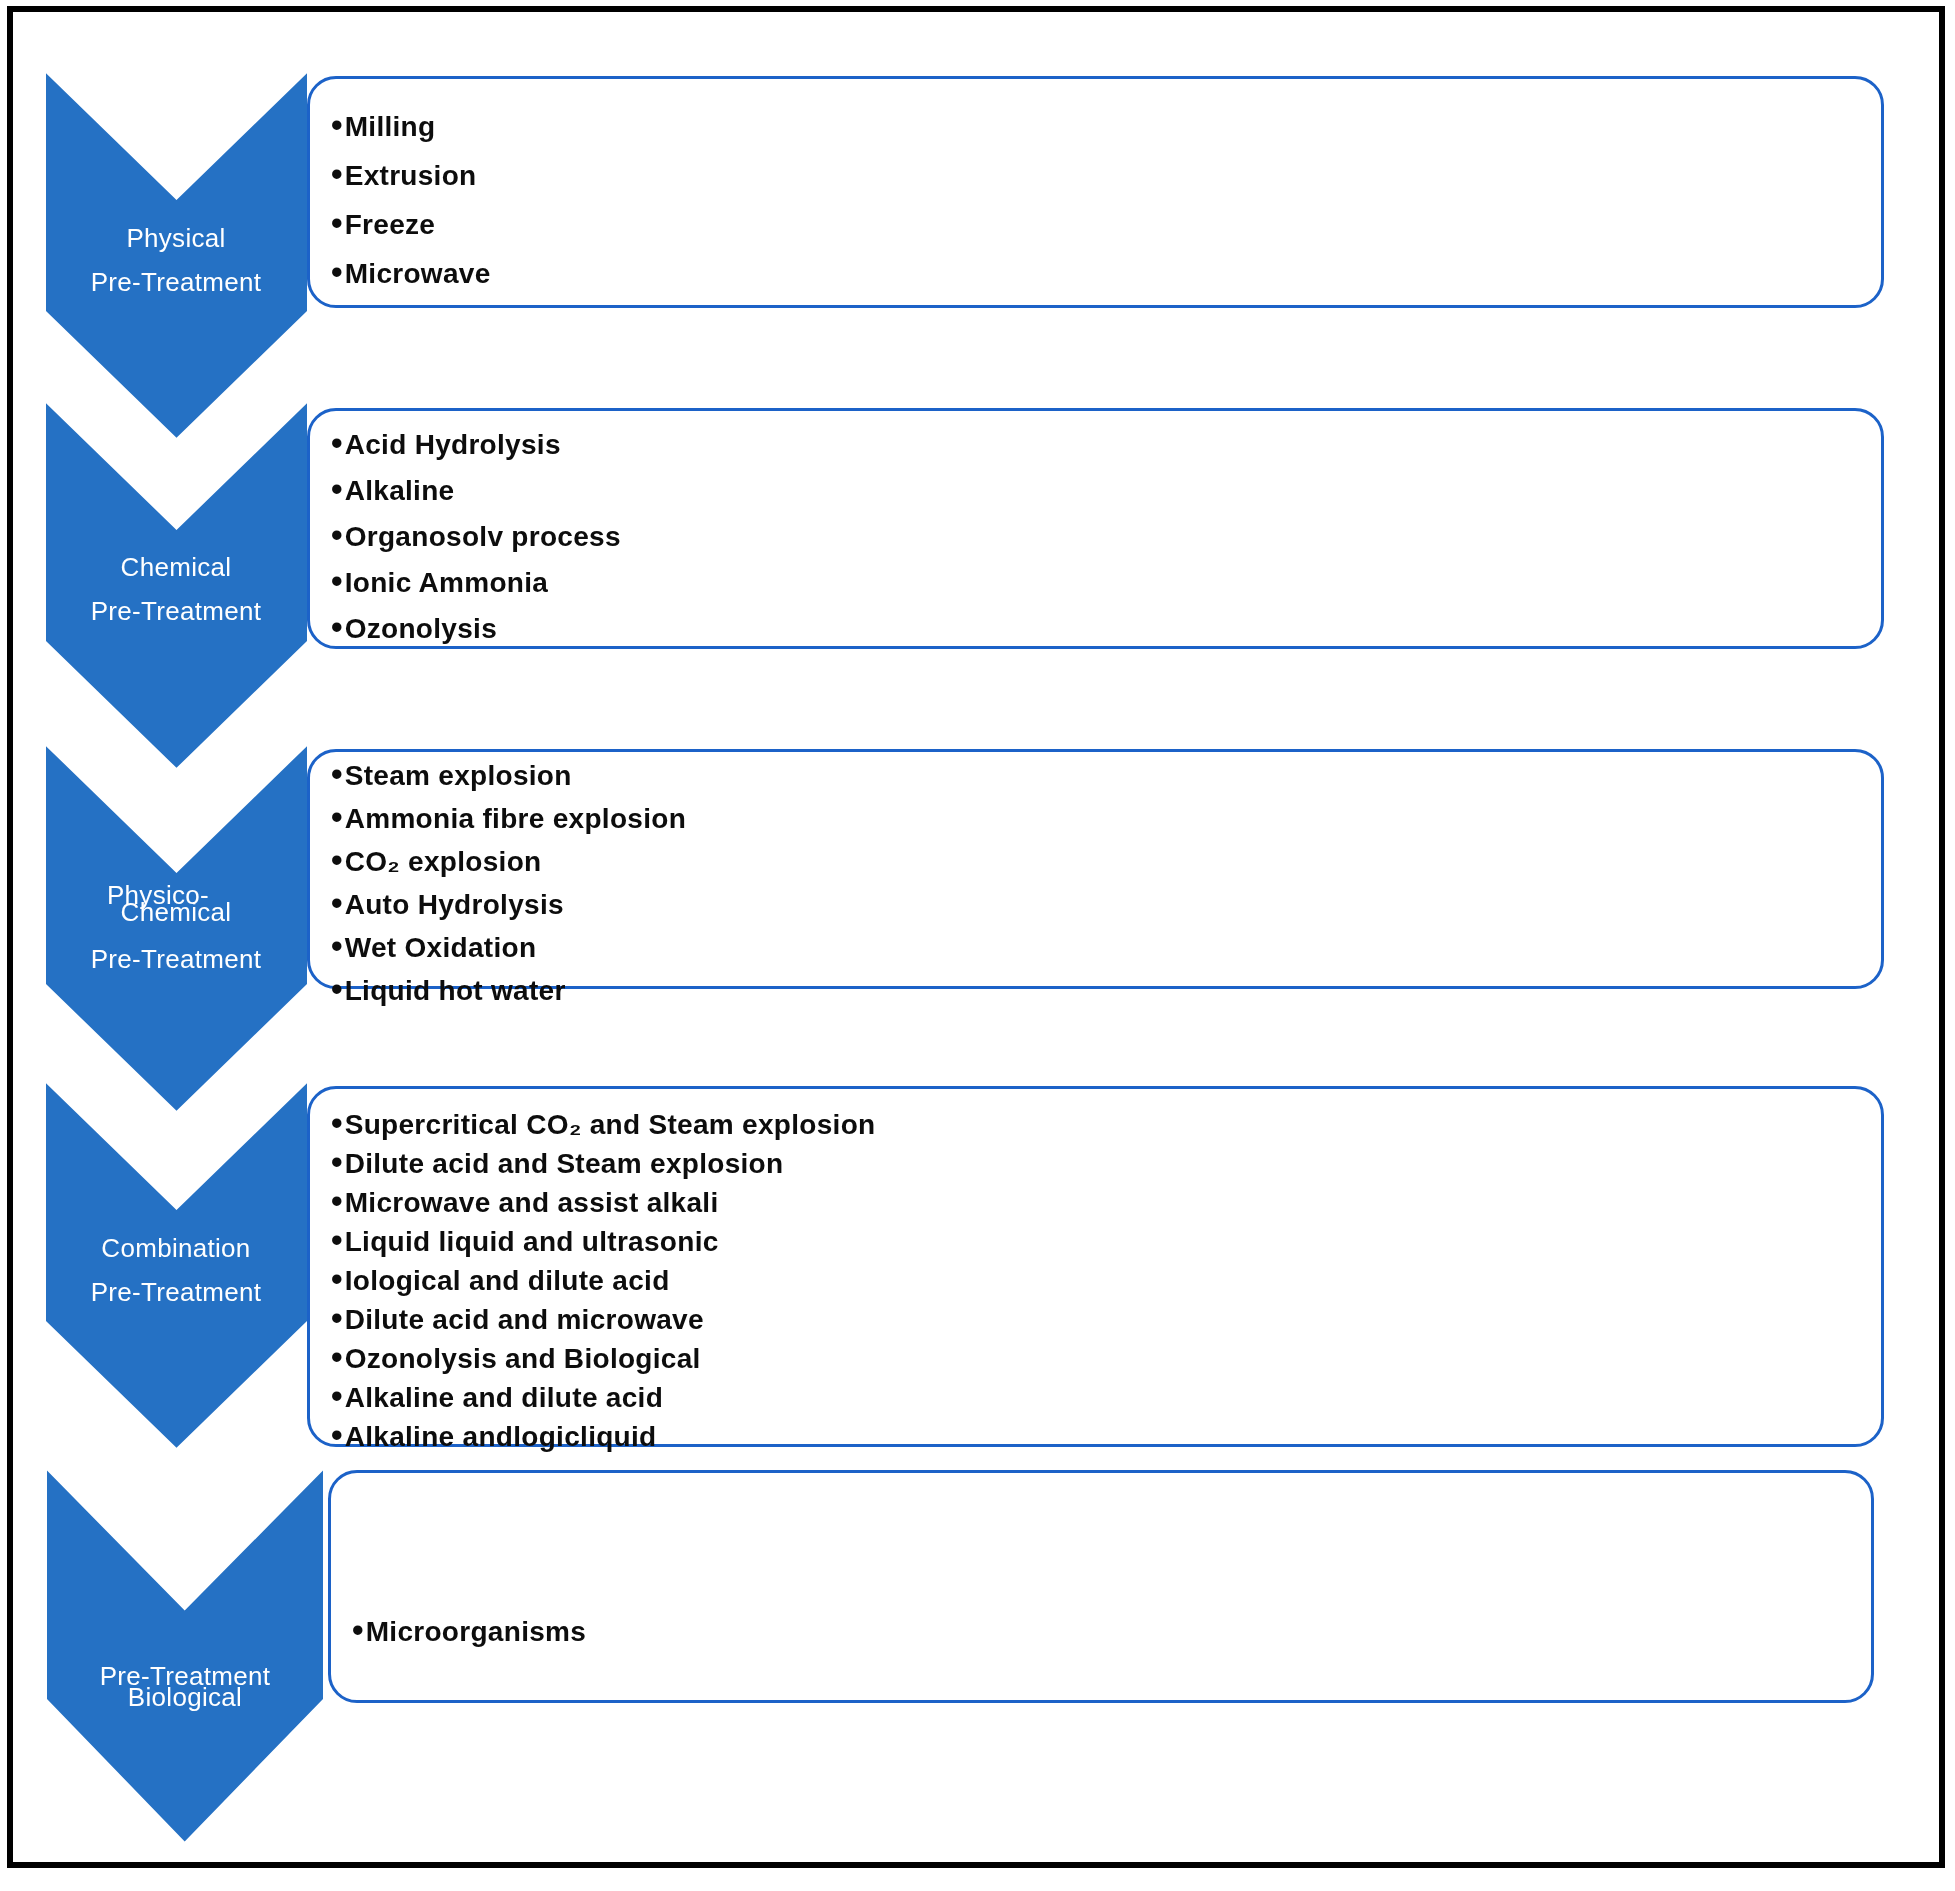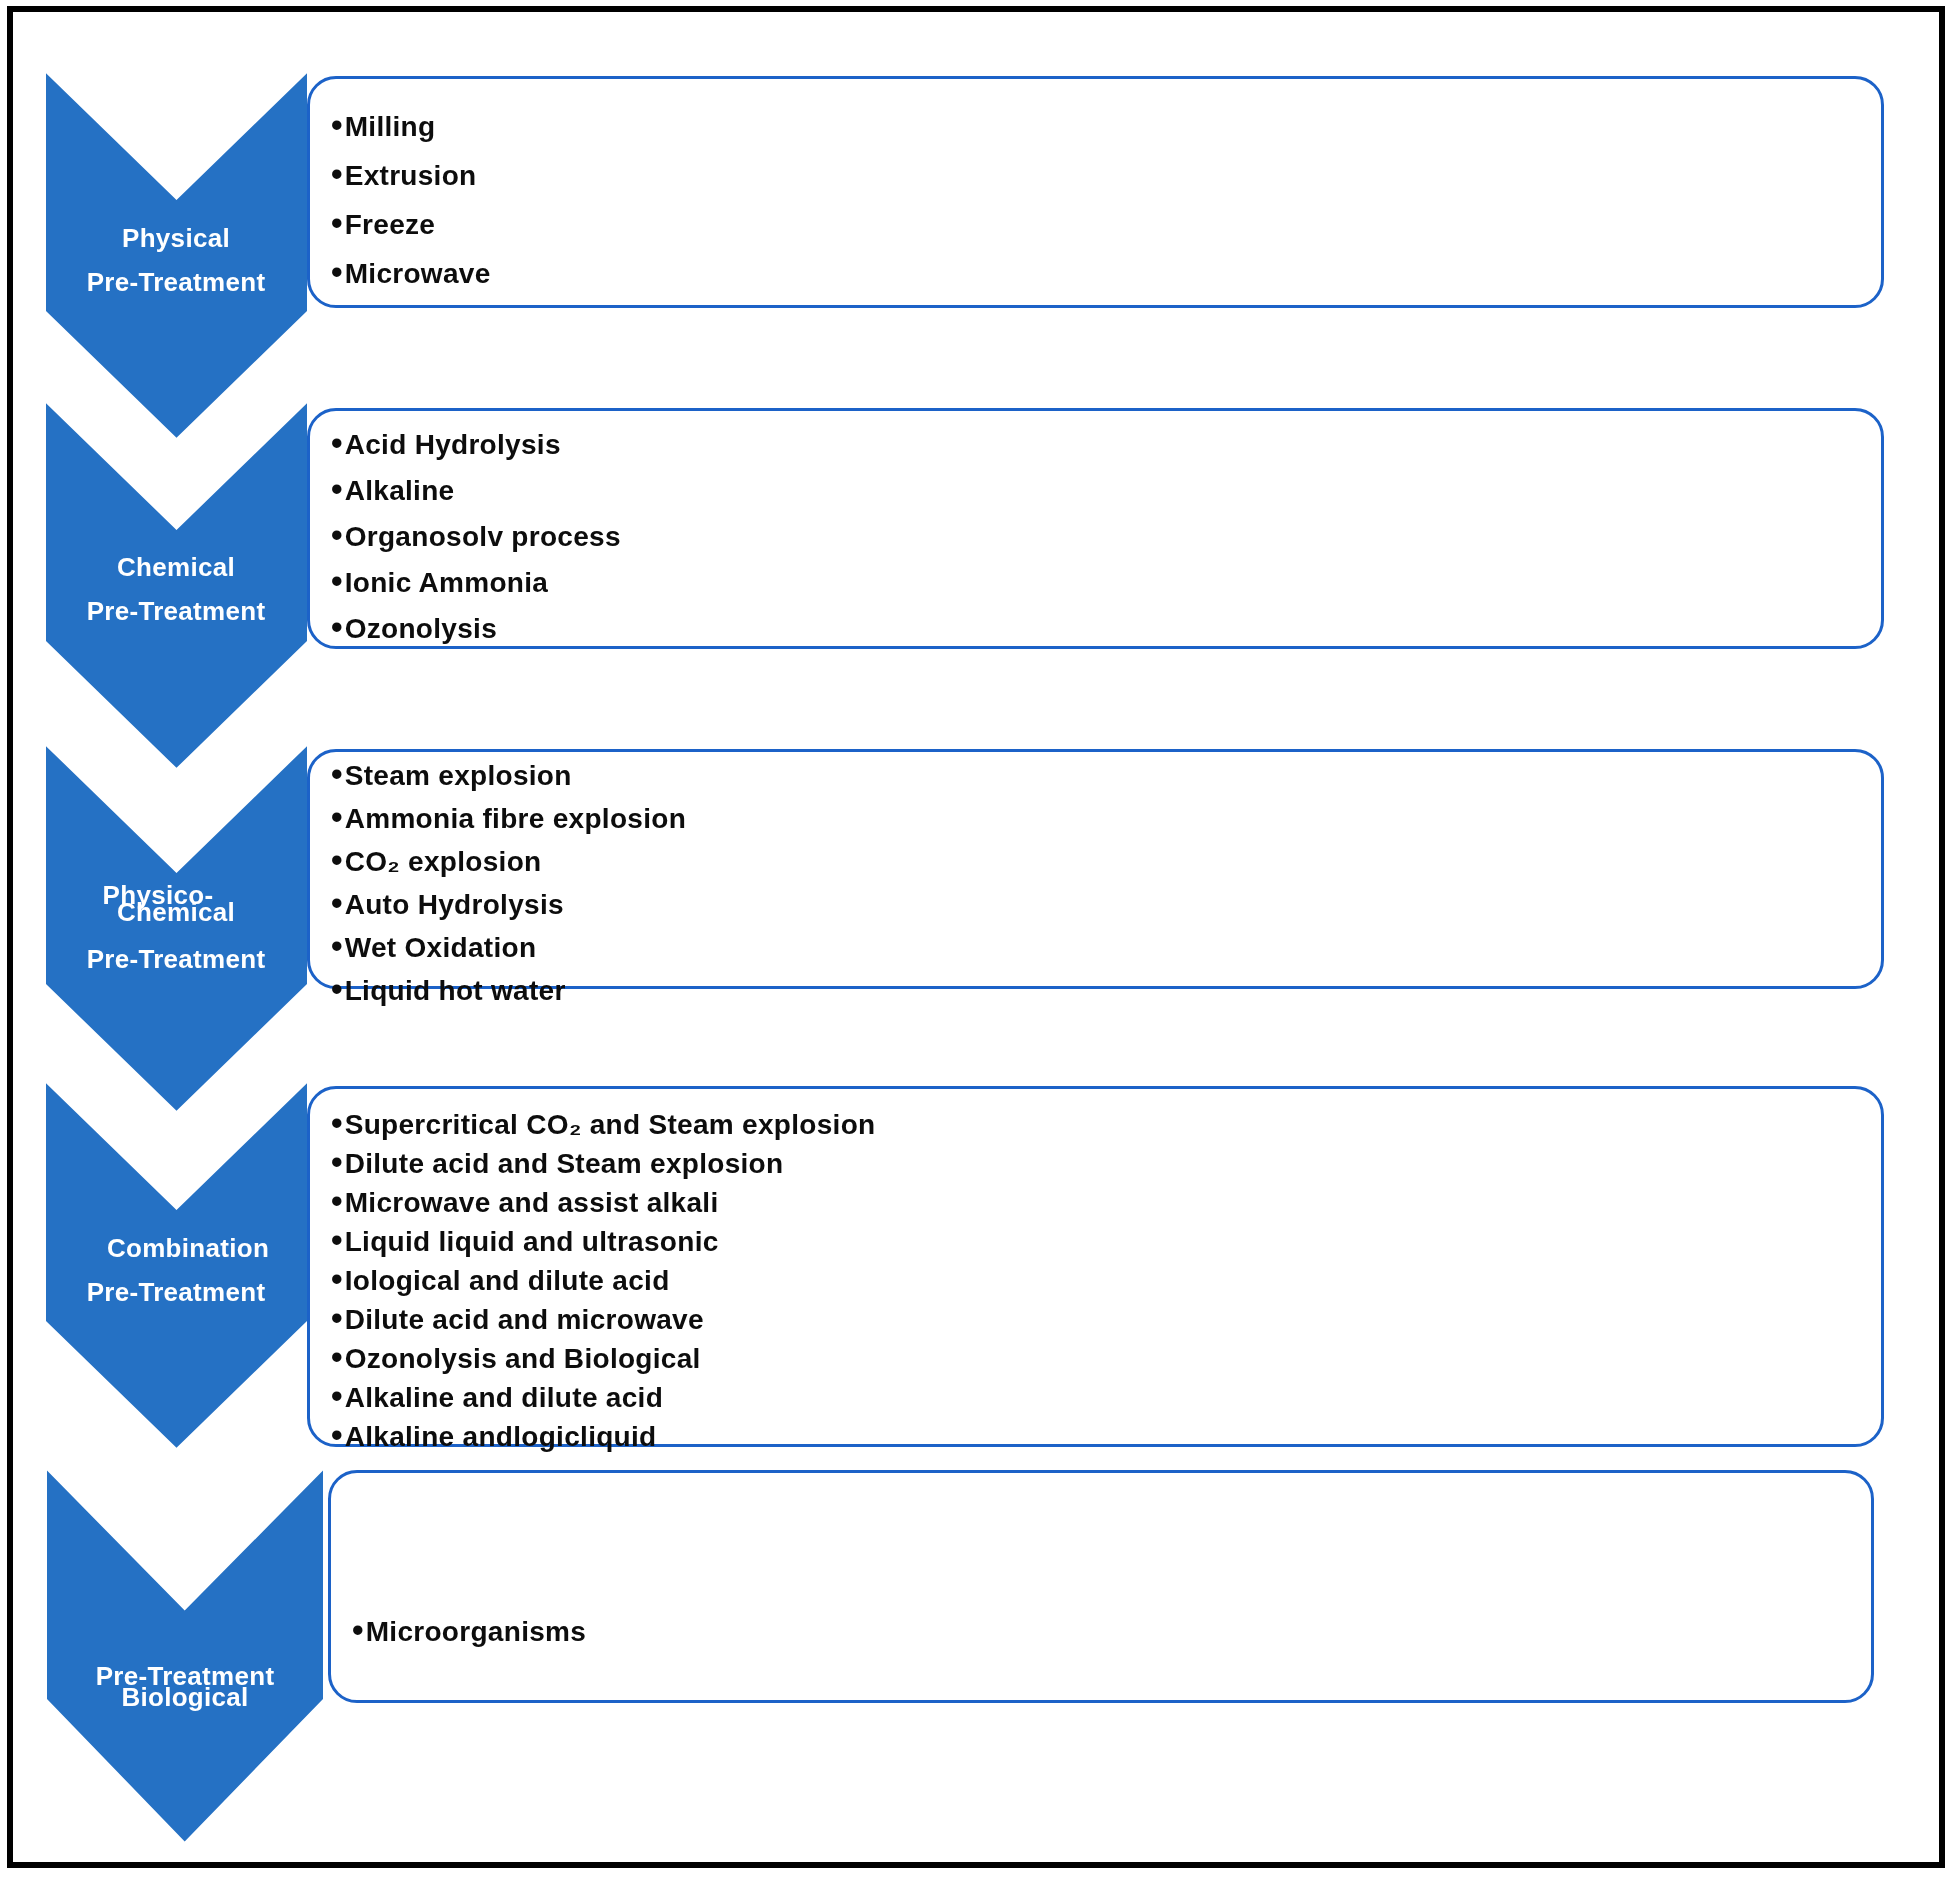--- a/index.html
+++ b/index.html
@@ -39,21 +39,21 @@
   .box5 ul{padding-top:139px;}.box5 li{height:39px;}
   .chevron{position:absolute;z-index:2;}
   .chevron polygon{fill:var(--chevron_blue);}
   .ch1{left:46px;top:73px;}
   .ch2{left:46px;top:403px;}
   .ch3{left:46px;top:746px;}
   .ch4{left:46px;top:1083px;}
   .ch5{left:47px;top:1470px;}
   .chev-label{
     position:absolute;z-index:3;transform:translateX(-50%);
-    color:var(--label_text);font-size:26px;font-weight:bold;
+    color:var(--label_text);font-size:26px;font-weight:normal;
     white-space:nowrap;line-height:34px;height:34px;text-align:center;
     letter-spacing:0.3px;
   }
 </style>
 </head>
 <body>
 
 <div class="frame"></div>
 
 <div class="box box1">
@@ -183,21 +183,21 @@
       </li>
     <li>
         <span class="bullet">•</span>
         <span>Alkaline andlogicliquid</span>
       </li>
   </ul>
 </div>
 <svg class="chevron ch4" width="261" height="365" viewBox="0 0 428 598">
   <polygon points="0,0 214,208 428,0 428,390 214,598 0,390"></polygon>
 </svg>
-<div class="chev-label" style="left:188px;top:1231px;">Combination</div>
+<div class="chev-label" style="left:176px;top:1231px;">Combination</div>
 <div class="chev-label" style="left:176px;top:1275px;">Pre-Treatment</div>
 
 <div class="box box5">
   <ul>
     <li>
         <span class="bullet">•</span>
         <span>Microorganisms</span>
       </li>
   </ul>
 </div>

